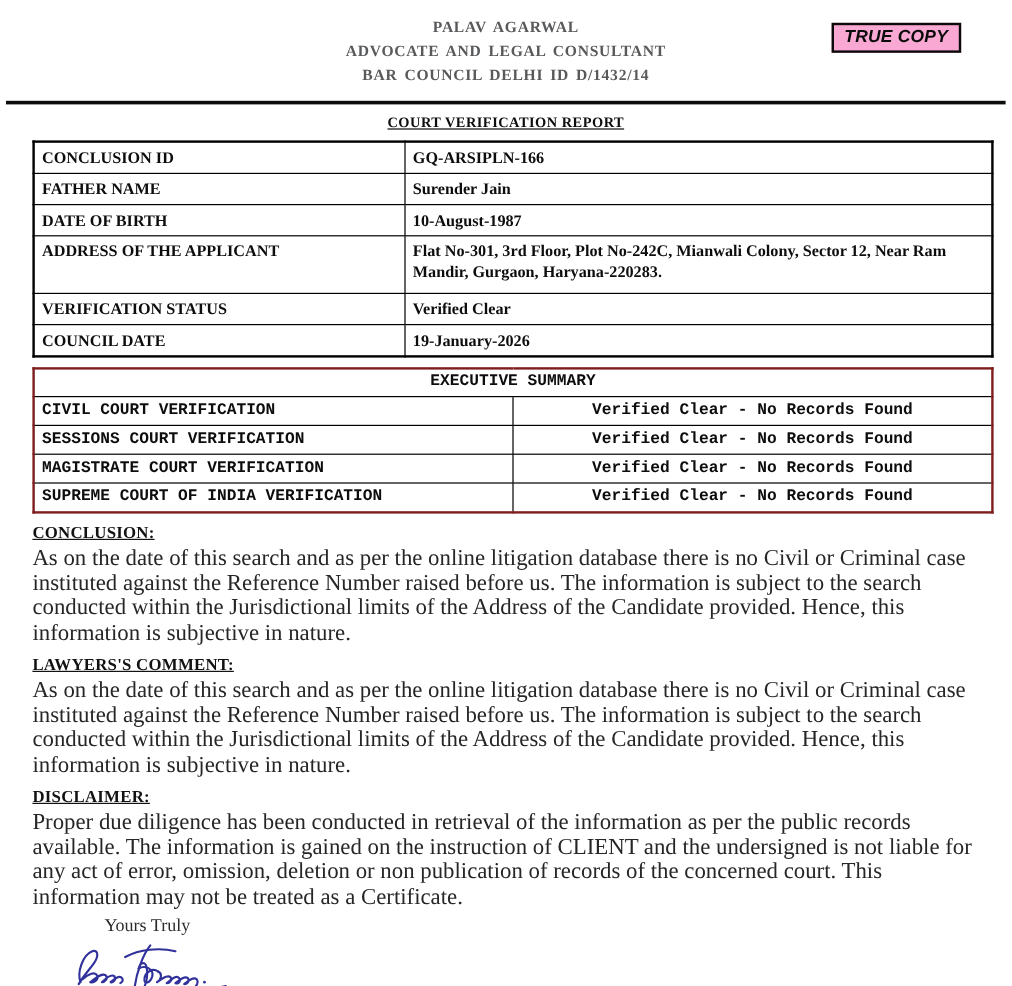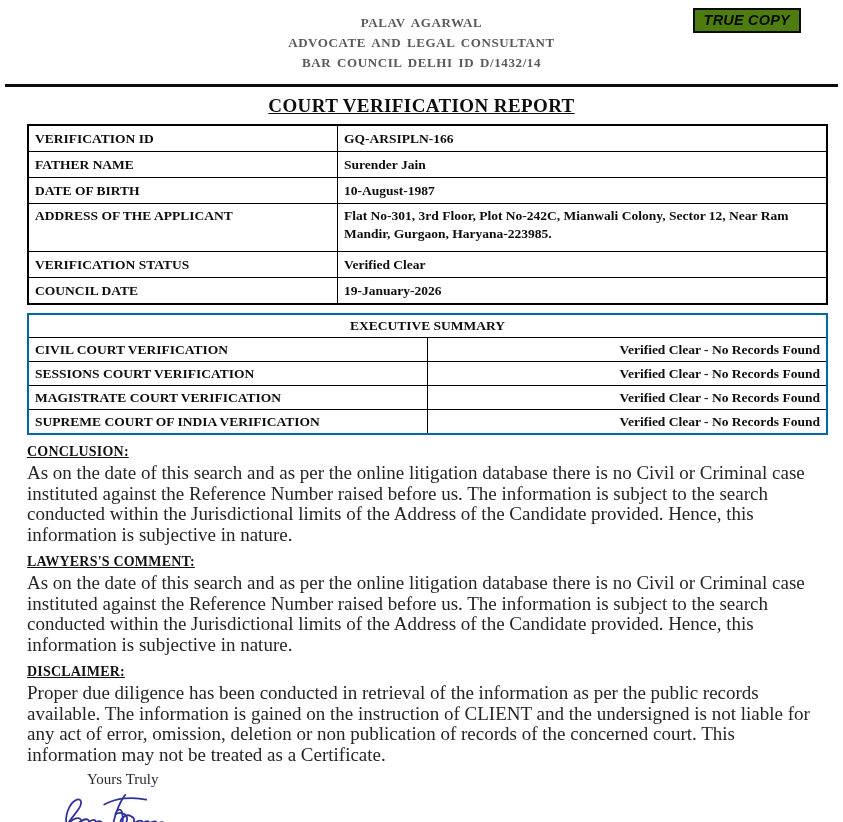--- a/index.html
+++ b/index.html
@@ -6,41 +6,41 @@
   body{
     width:843px;height:822px;background:#ffffff;overflow:hidden;
     font-family:"Liberation Serif",serif;color:#111;position:relative;
   }
   .letterhead{
     padding-top:13px;text-align:center;
     font-weight:700;font-size:13px;line-height:20px;
     color:#58595b;letter-spacing:.6px;word-spacing:2px;
   }
   .true-copy-box{
-    position:absolute;top:8px;right:42px;
+    position:absolute;top:19px;right:42px;
     border:2px solid #0a0a0a;padding:2px 9px 3px;
     font-family:"Liberation Sans",sans-serif;font-weight:700;font-style:italic;
-    font-size:14.5px;color:#0a0a0a;letter-spacing:.2px;background:#4d7c0f;
+    font-size:14.5px;color:#0a0a0a;letter-spacing:.2px;background:#f9a8d4;
   }
   .rule{height:3px;background:#0c0c0c;margin:11px 5px 0;}
   .doc-title{
-    margin-top:8px;text-align:center;font-weight:700;font-size:19px;
+    margin-top:8px;text-align:center;font-weight:700;font-size:12px;
     text-decoration:underline;letter-spacing:.4px;color:#0d0d0d;
   }
   table{border-collapse:collapse;width:801px;margin-left:27px;table-layout:fixed;}
   .t1{margin-top:7px;border:2px solid #000;}
-  .t2{margin-top:8px;border:2px solid #0369a1;}
+  .t2{margin-top:8px;border:2px solid #7f1d1d;font-family:Liberation Mono, monospace;}
   td{border:1.5px solid #000;font-weight:700;font-size:13.5px;line-height:18px;
      padding:2px 6px;vertical-align:middle;color:#0d0d0d;}
   .t1 .lbl{width:296px;}
   .t1 tr.single td{height:21px;}
   .t1 tr.tall td{vertical-align:top;padding-top:3px;height:42px;}
   .t2 .es-head{text-align:center;height:18px;}
   .t2 .lbl{width:300px;height:19px;margin-top:32px;}
-  .t2 .val{text-align:right;}
+  .t2 .val{text-align:center;}
   .section{margin:8px 27px 0 27px;}
   .sec-head{font-weight:700;font-size:14px;text-decoration:underline;
             letter-spacing:.2px;color:#121212;line-height:17px;}
   .sec-body{margin:3px 0 0;font-size:19px;line-height:20.5px;color:#262626;}
   .closing{margin:6px 0 0 87px;font-size:15px;color:#2a2a2a;}
   .signature-wrap{margin:2px 0 0 40px;height:50px;}
 </style>
 </head>
 <body>
 
@@ -56,34 +56,34 @@
     <span>TRUE COPY</span>
   </div>
 
   <div class="rule"></div>
 
   <div class="doc-title">COURT VERIFICATION REPORT</div>
 
   <table class="t1">
     <tbody>
       <tr class="single">
-        <td class="lbl">VERIFICATION ID</td>
+        <td class="lbl">CONCLUSION ID</td>
         <td class="val">GQ-ARSIPLN-166</td>
       </tr>
       <tr class="single">
         <td class="lbl">FATHER NAME</td>
         <td class="val">Surender Jain</td>
       </tr>
       <tr class="single">
         <td class="lbl">DATE OF BIRTH</td>
         <td class="val">10-August-1987</td>
       </tr>
       <tr class="tall">
         <td class="lbl">ADDRESS OF THE APPLICANT</td>
-        <td class="val">Flat No-301, 3rd Floor, Plot No-242C, Mianwali Colony, Sector 12, Near Ram Mandir, Gurgaon, Haryana-223985.</td>
+        <td class="val">Flat No-301, 3rd Floor, Plot No-242C, Mianwali Colony, Sector 12, Near Ram Mandir, Gurgaon, Haryana-220283.</td>
       </tr>
       <tr class="single">
         <td class="lbl">VERIFICATION STATUS</td>
         <td class="val">Verified Clear</td>
       </tr>
       <tr class="single">
         <td class="lbl">COUNCIL DATE</td>
         <td class="val">19-January-2026</td>
       </tr>
     </tbody>

